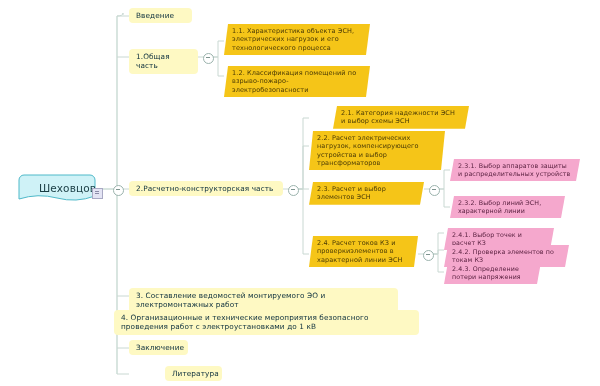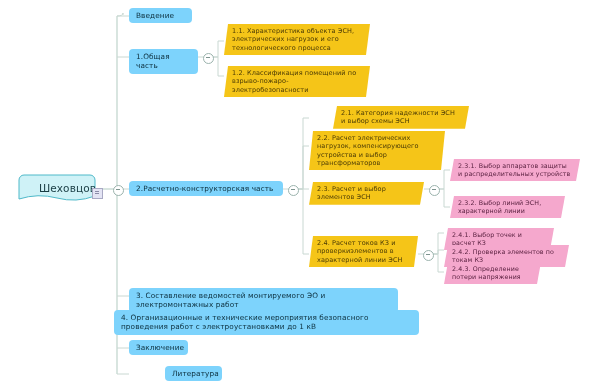--- a/index.html
+++ b/index.html
@@ -60,21 +60,21 @@
   .root-label {
     position: relative;
     z-index: 2;
     text-align: center;
     font-size: 10.5px;
     color: #173b42;
   }
 
   
   .cyan {
-    background: #7dd3fc;
+    background: #fef9c3;
     border-radius: 4px;
     color: #0c2f3d;
     font-size: 7.3px;
     padding: 3px 7px;
   }
 
   
   .yellow {
     background: #F5C518;
     color: #4a3a05;

